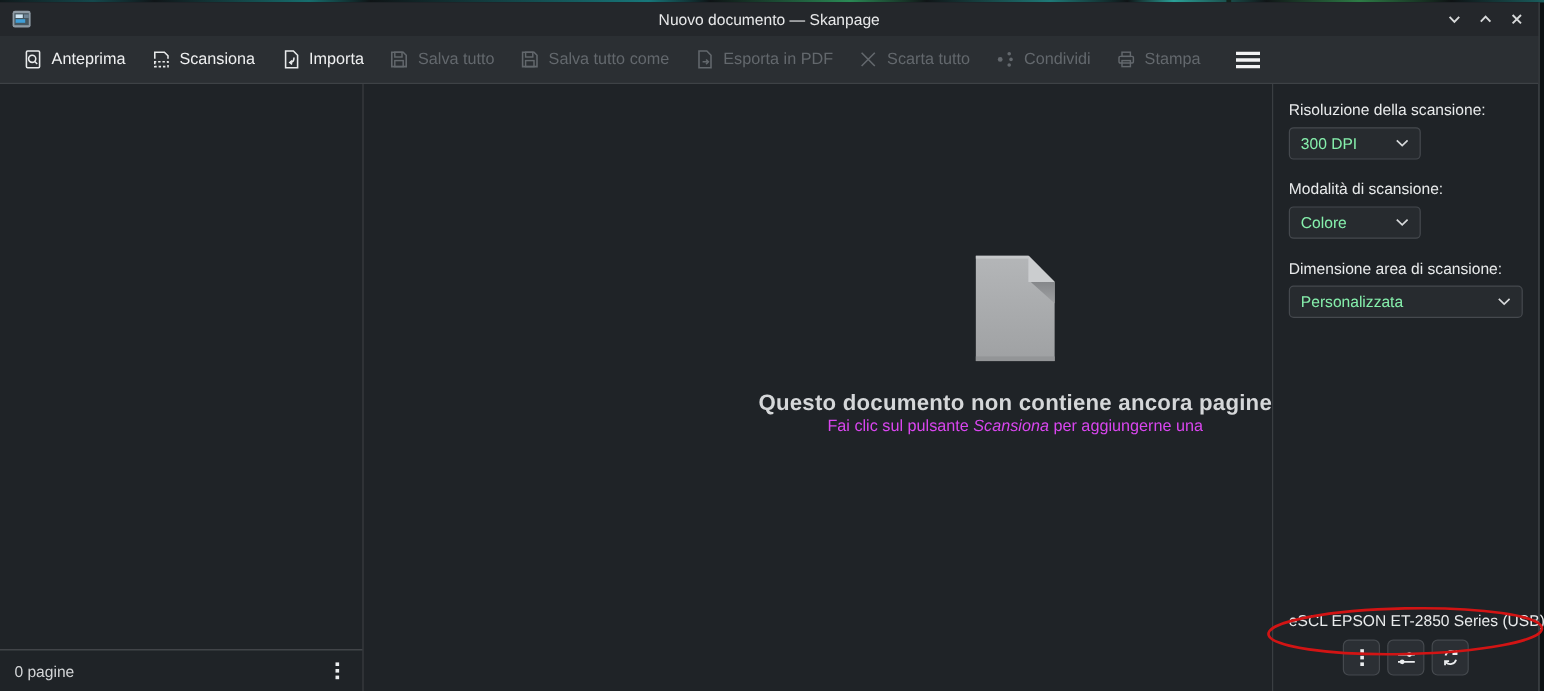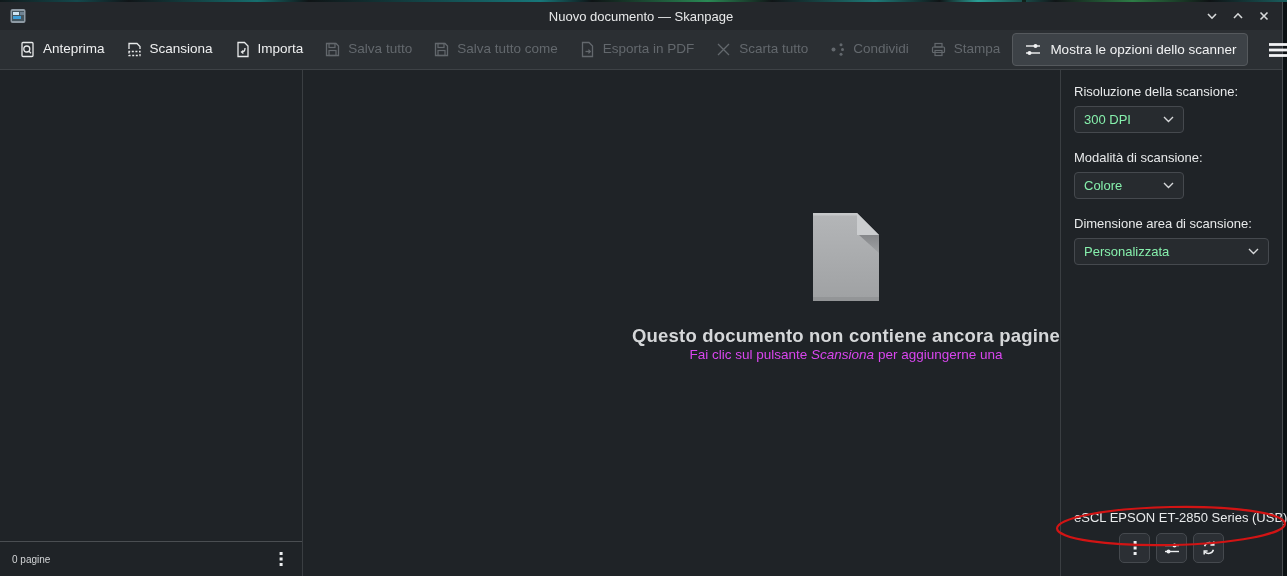--- a/index.html
+++ b/index.html
@@ -39,21 +39,21 @@
     white-space:nowrap; }
   .hamburger { margin-left:12px; display:flex; align-items:center; padding:2px 4px; }
 
   
   .body { flex:1; display:flex; min-height:0; }
   .sidebar { width:303px; flex:0 0 303px; border-right:1px solid #3a3e42;
     display:flex; flex-direction:column; }
   .sidebar-fill { flex:1; }
   .sidebar-statusbar { height:35px; border-top:1px solid #4a4e52; display:flex;
     align-items:center; padding:0 12px; }
-  .sidebar-statusbar .count { color:#d2d4d6; font-size:10px; }
+  .sidebar-statusbar .count { color:#d2d4d6; font-size:13px; }
   .sidebar-kebab { margin-left:auto; display:flex; padding:2px; }
 
   .main { flex:1; display:flex; align-items:center; justify-content:flex-end; }
   .empty { display:flex; flex-direction:column; align-items:center; transform:translateY(-36px); }
   .empty h1 { margin-top:24px; font-size:18.5px; font-weight:bold; color:#d5d7d9; letter-spacing:.2px; }
   .empty .hint { font-size:13.5px; color:#d946ef; }
   .empty .hint em { font-style:italic; }
 
   
   .panel { width:222px; flex:0 0 222px; border-left:1px solid #3a3e42;
@@ -211,31 +211,20 @@
         <span class="ticon">
           <svg width="17" height="17" viewBox="0 0 17 17">
               <rect x="5" y="2.5" width="7" height="3.5" fill="none" stroke="#63686d" stroke-width="1.2"></rect>
               <rect x="2.5" y="6" width="12" height="5.5" rx="1" fill="none" stroke="#63686d" stroke-width="1.2"></rect>
               <rect x="5" y="9.5" width="7" height="5" fill="none" stroke="#63686d" stroke-width="1.2"></rect>
             </svg>
         </span>
         <span>Stampa</span>
       </button>
 
-      <button class="toggle-btn" aria-pressed="true">
-        <span class="ticon">
-          <svg width="18" height="17" viewBox="0 0 18 17">
-              <line x1="2" y1="5" x2="16" y2="5" stroke="#f2f3f4" stroke-width="1.4"></line>
-              <circle cx="11.5" cy="5" r="2" fill="#f2f3f4"></circle>
-              <line x1="2" y1="12" x2="16" y2="12" stroke="#f2f3f4" stroke-width="1.4"></line>
-              <circle cx="5.5" cy="12" r="2" fill="#f2f3f4"></circle>
-            </svg>
-        </span>
-        <span>Mostra le opzioni dello scanner</span>
-      </button>
 
       <button class="tbtn hamburger">
         <span>
           <svg width="24" height="20" viewBox="0 0 24 20">
               <line x1="2" y1="4.5" x2="22" y2="4.5" stroke="#f2f3f4" stroke-width="2.8"></line>
               <line x1="2" y1="10" x2="22" y2="10" stroke="#f2f3f4" stroke-width="2.8"></line>
               <line x1="2" y1="15.5" x2="22" y2="15.5" stroke="#f2f3f4" stroke-width="2.8"></line>
             </svg>
         </span>
       </button>

